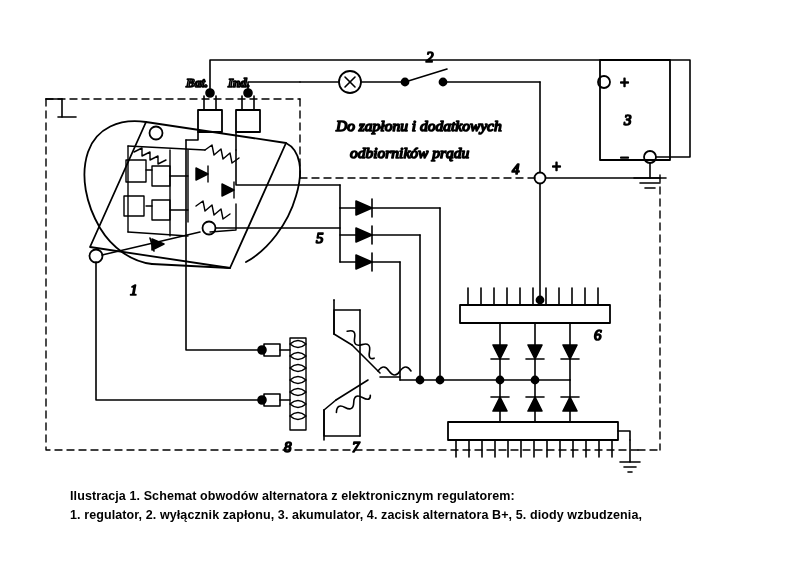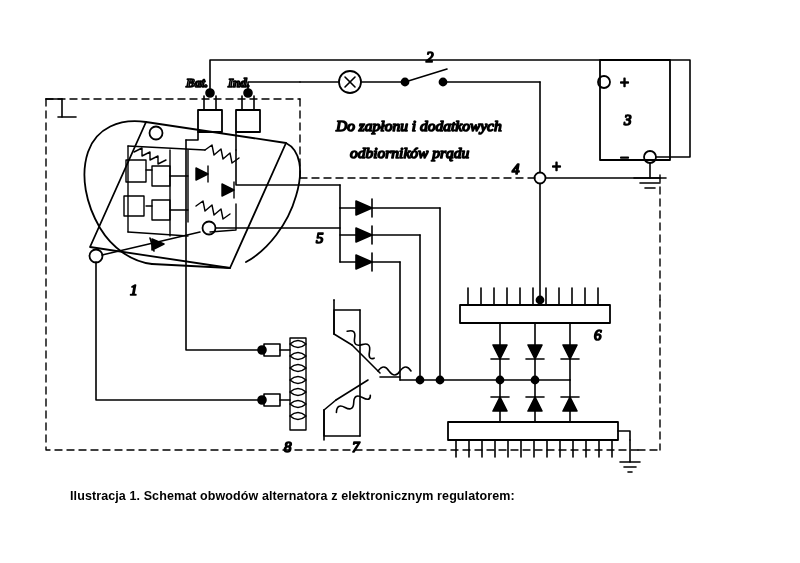--- a/index.html
+++ b/index.html
@@ -343,15 +343,16 @@
         <path d="M46,99 L62,99"></path>
         <path d="M58,117 L76,117"></path>
         <path d="M62,99 L62,117"></path>
       </g>
 
     </g>
   </svg>
 
   <div class="caption-block">
     <span class="caption-line">Ilustracja 1. Schemat obwodów alternatora z elektronicznym regulatorem:</span>
+    <span class="caption-line">1. regulator, 2. wyłącznik zapłonu, 3. akumulator, 4. zacisk alternatora B+, 5. diody wzbudzenia,</span>
   </div>
 
 </div>
 
 </body></html>

